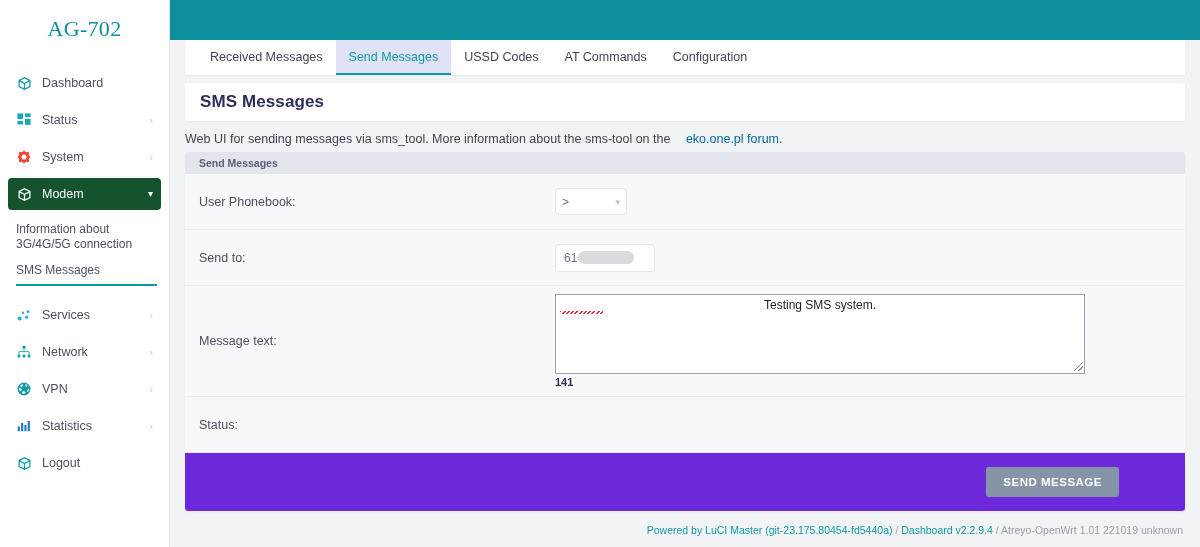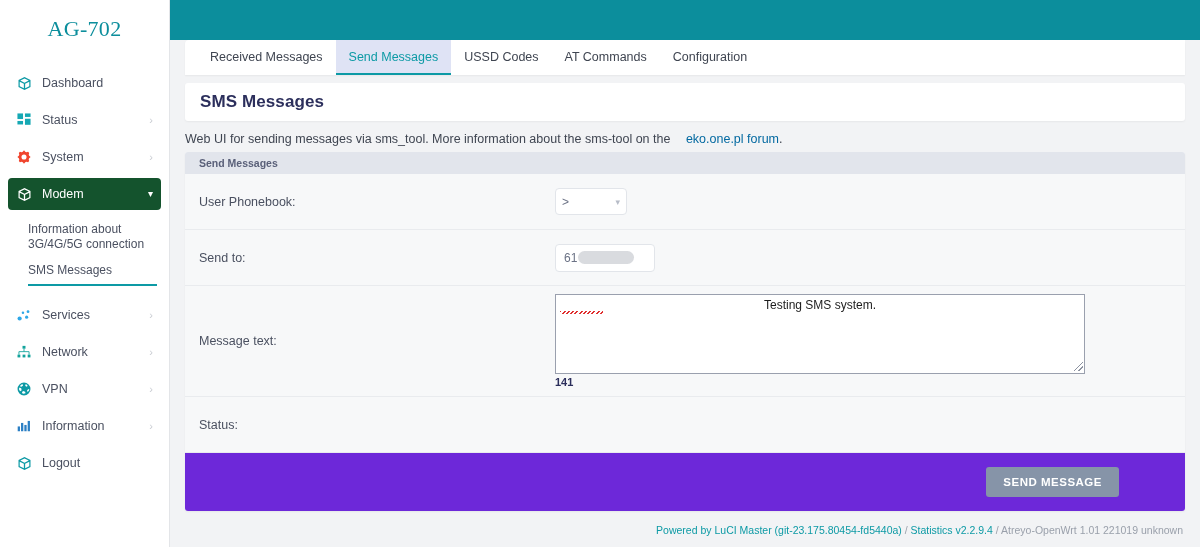--- a/index.html
+++ b/index.html
@@ -68,21 +68,21 @@
     position: absolute;
     right: 8px;
     font-size: 11px;
     color: #c9ccd2;
     line-height: 1;
   }
   .nav-item.active .caret { color: #ffffff; font-size: 10px; }
 
   .subnav { padding: 2px 0 4px 0; }
   .sub-item {
-    margin: 0 12px 0 28px;
+    margin: 0 12px 0 16px;
     padding: 5px 0 5px 0;
     font-size: 12px;
     color: #4a5060;
     line-height: 1.28;
     cursor: pointer;
   }
   .sub-item.active {
     border-bottom: 2px solid #0d9aa5;
     padding-bottom: 6px;
     margin-bottom: 4px;
@@ -398,21 +398,21 @@
 
       <div class="nav-item">
         <span class="ico">
           <svg width="14" height="14" viewBox="0 0 16 16">
             <rect x="0.8" y="8.5" width="2.6" height="5.5" fill="#2b7fc4"></rect>
             <rect x="4.6" y="4.5" width="2.6" height="9.5" fill="#2b7fc4"></rect>
             <rect x="8.4" y="6.8" width="2.6" height="7.2" fill="#2b7fc4"></rect>
             <rect x="12.2" y="2.2" width="2.6" height="11.8" fill="#2b7fc4"></rect>
           </svg>
         </span>
-        <span class="lbl">Information</span>
+        <span class="lbl">Statistics</span>
         <span class="caret">›</span>
       </div>
 
       <div class="nav-item">
         <span class="ico">
           <svg width="15" height="15" viewBox="0 0 16 16">
               <path fill="#0d9aa5" d="M8 1 1.6 4.2v7.6L8 15l6.4-3.2V4.2L8 1zm0 1.7 4.5 2.2L8 7.1 3.5 4.9 8 2.7zM2.9 6l4.4 2.2v4.9L2.9 10.9V6zm5.8 7.1V8.2L13.1 6v4.9l-4.4 2.2z"></path>
             </svg>
         </span>
         <span class="lbl">Logout</span>
@@ -482,19 +482,19 @@
           <div class="rlabel">Status:</div>
           <div class="rfield"></div>
         </div>
 
         <div class="btnrow">
           <button class="btn-send">SEND MESSAGE</button>
         </div>
       </div>
 
       <div class="footer">
-        <a href="#">Powered by LuCI Master (git-23.175.80454-fd5440a)</a><span class="sep"> / </span><a href="#">Statistics v2.2.9.4</a><span class="sep"> / </span><span class="dim">Atreyo-OpenWrt 1.01 221019 unknown</span>
+        <a href="#">Powered by LuCI Master (git-23.175.80454-fd5440a)</a><span class="sep"> / </span><a href="#">Dashboard v2.2.9.4</a><span class="sep"> / </span><span class="dim">Atreyo-OpenWrt 1.01 221019 unknown</span>
       </div>
 
     </div>
   </div>
 
 </div>
 
 </body></html>

